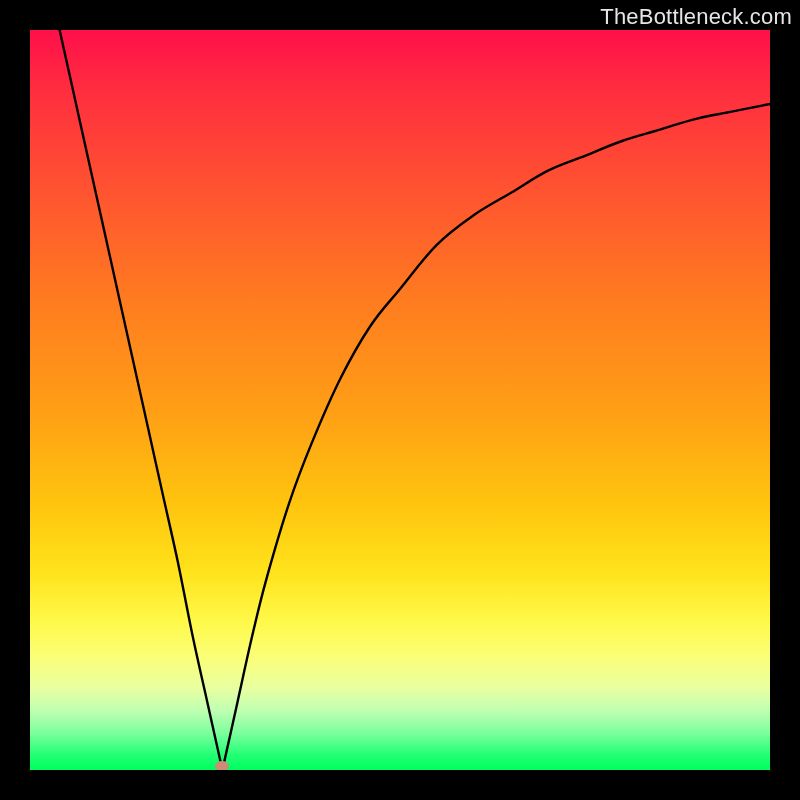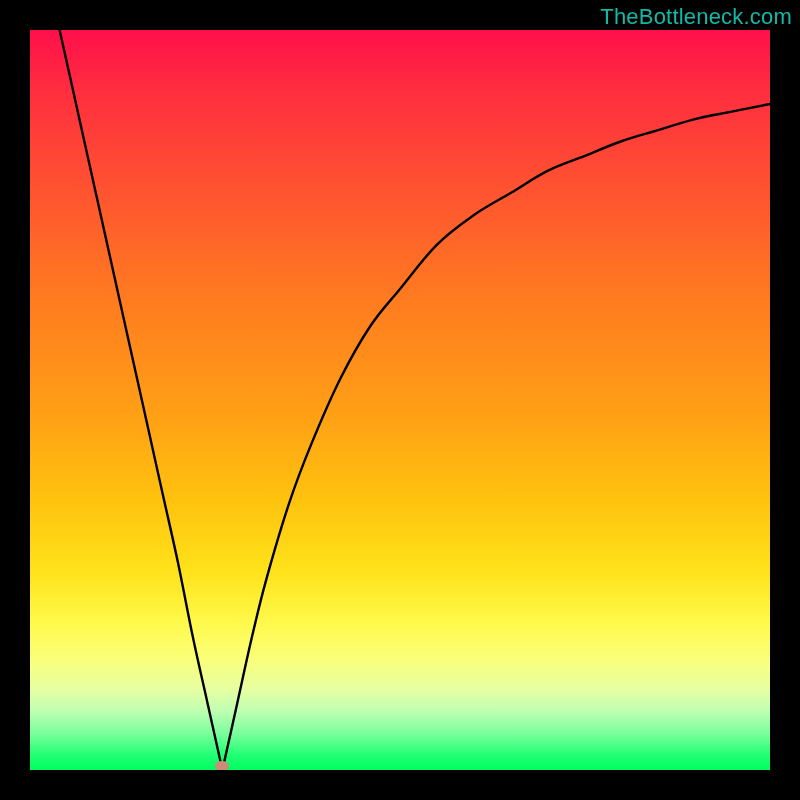--- a/index.html
+++ b/index.html
@@ -58,21 +58,21 @@
     border-radius: 50%;
     background: #d08a78;
     transform: translate(-50%, -50%);
   }
   .watermark {
     position: absolute;
     top: 4px;
     right: 8px;
     font-size: 22px;
     font-weight: 400;
-    color: #14b8a6;
+    color: #e5e5e5;
     letter-spacing: 0.2px;
     user-select: none;
   }
 </style>
 </head>
 <body>
 
 <div class="frame">
 
   <div class="plot">

